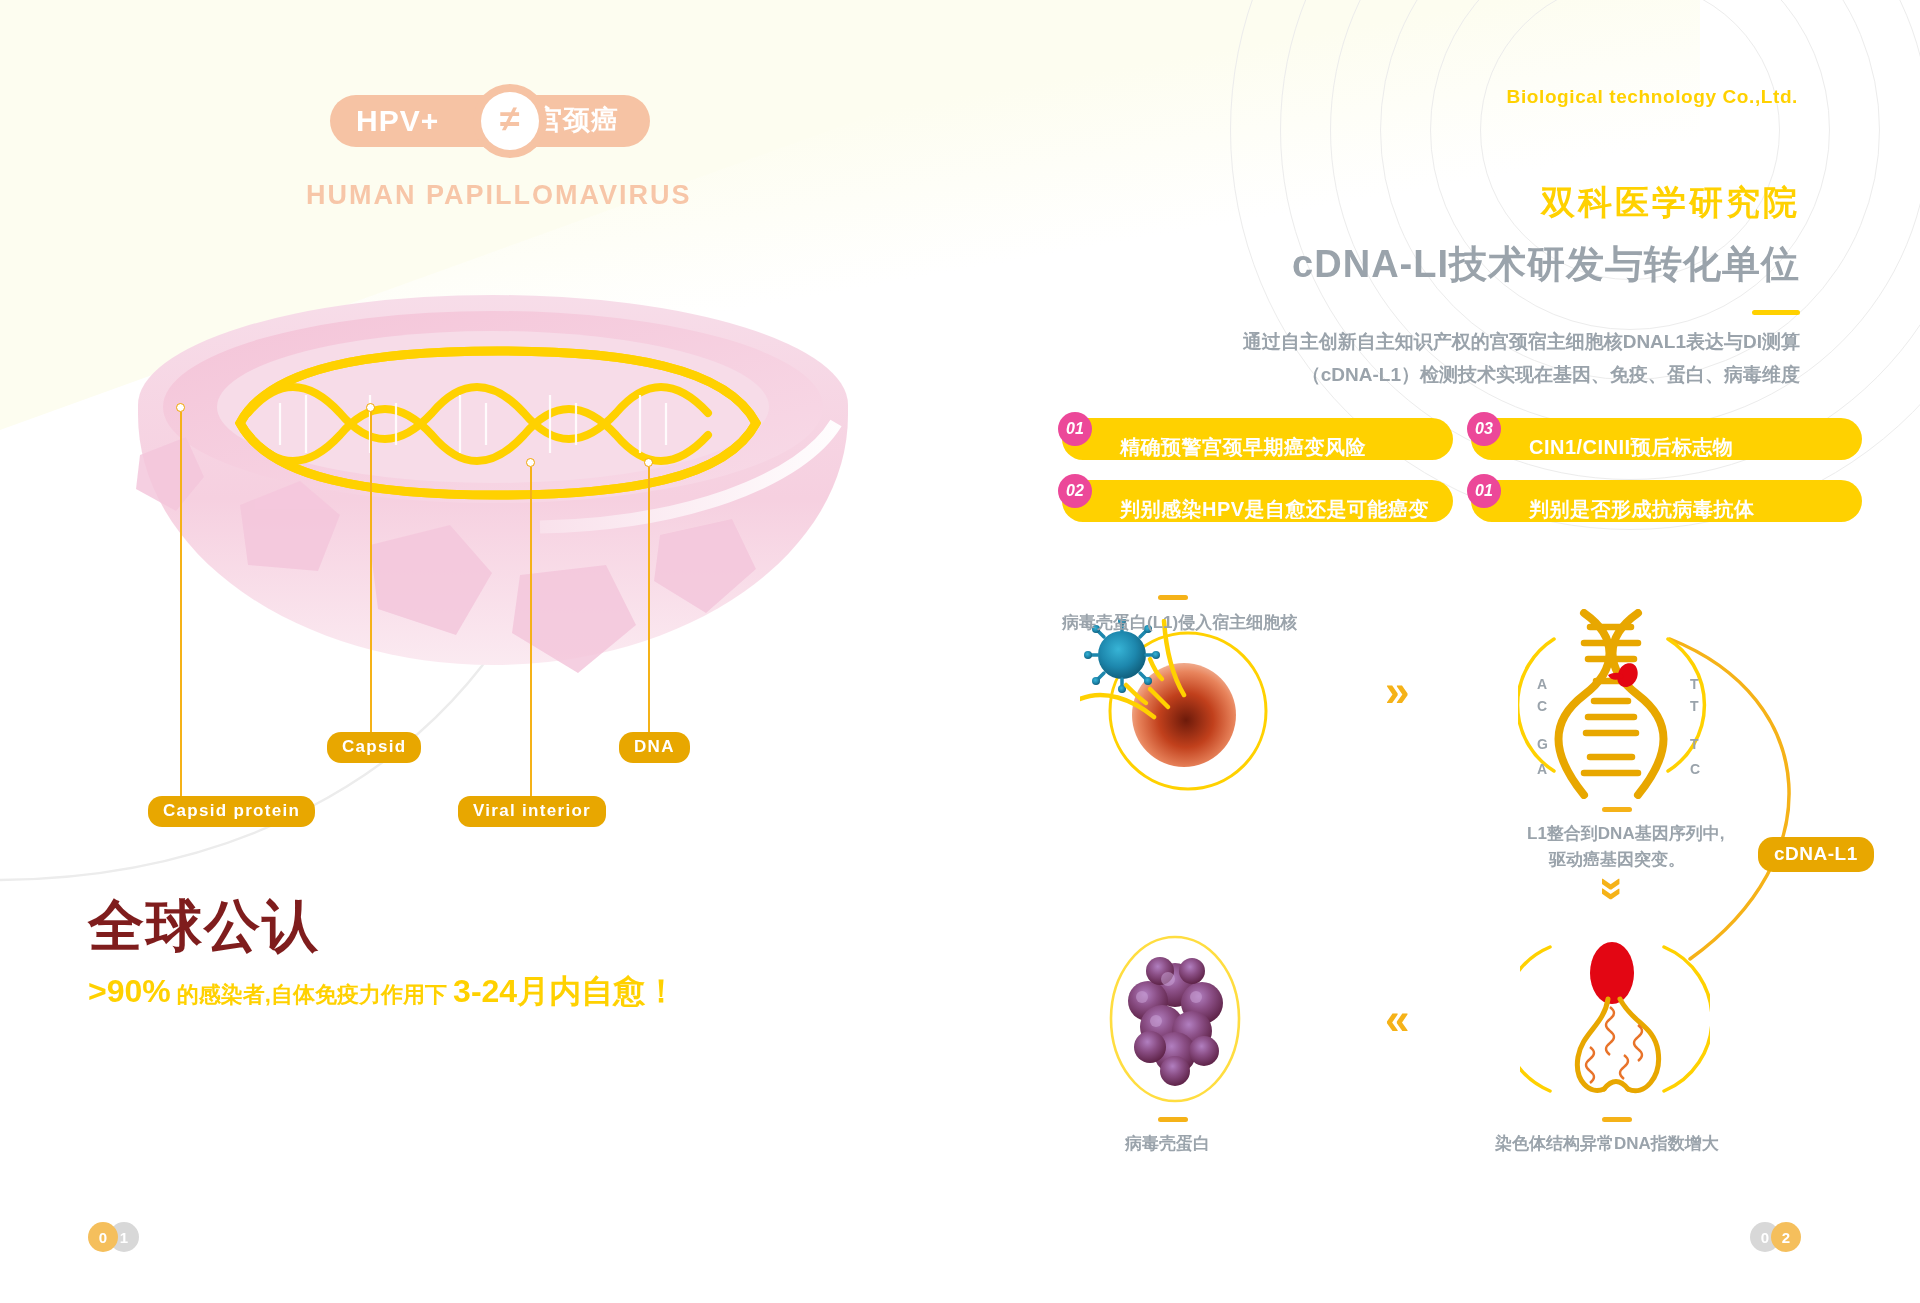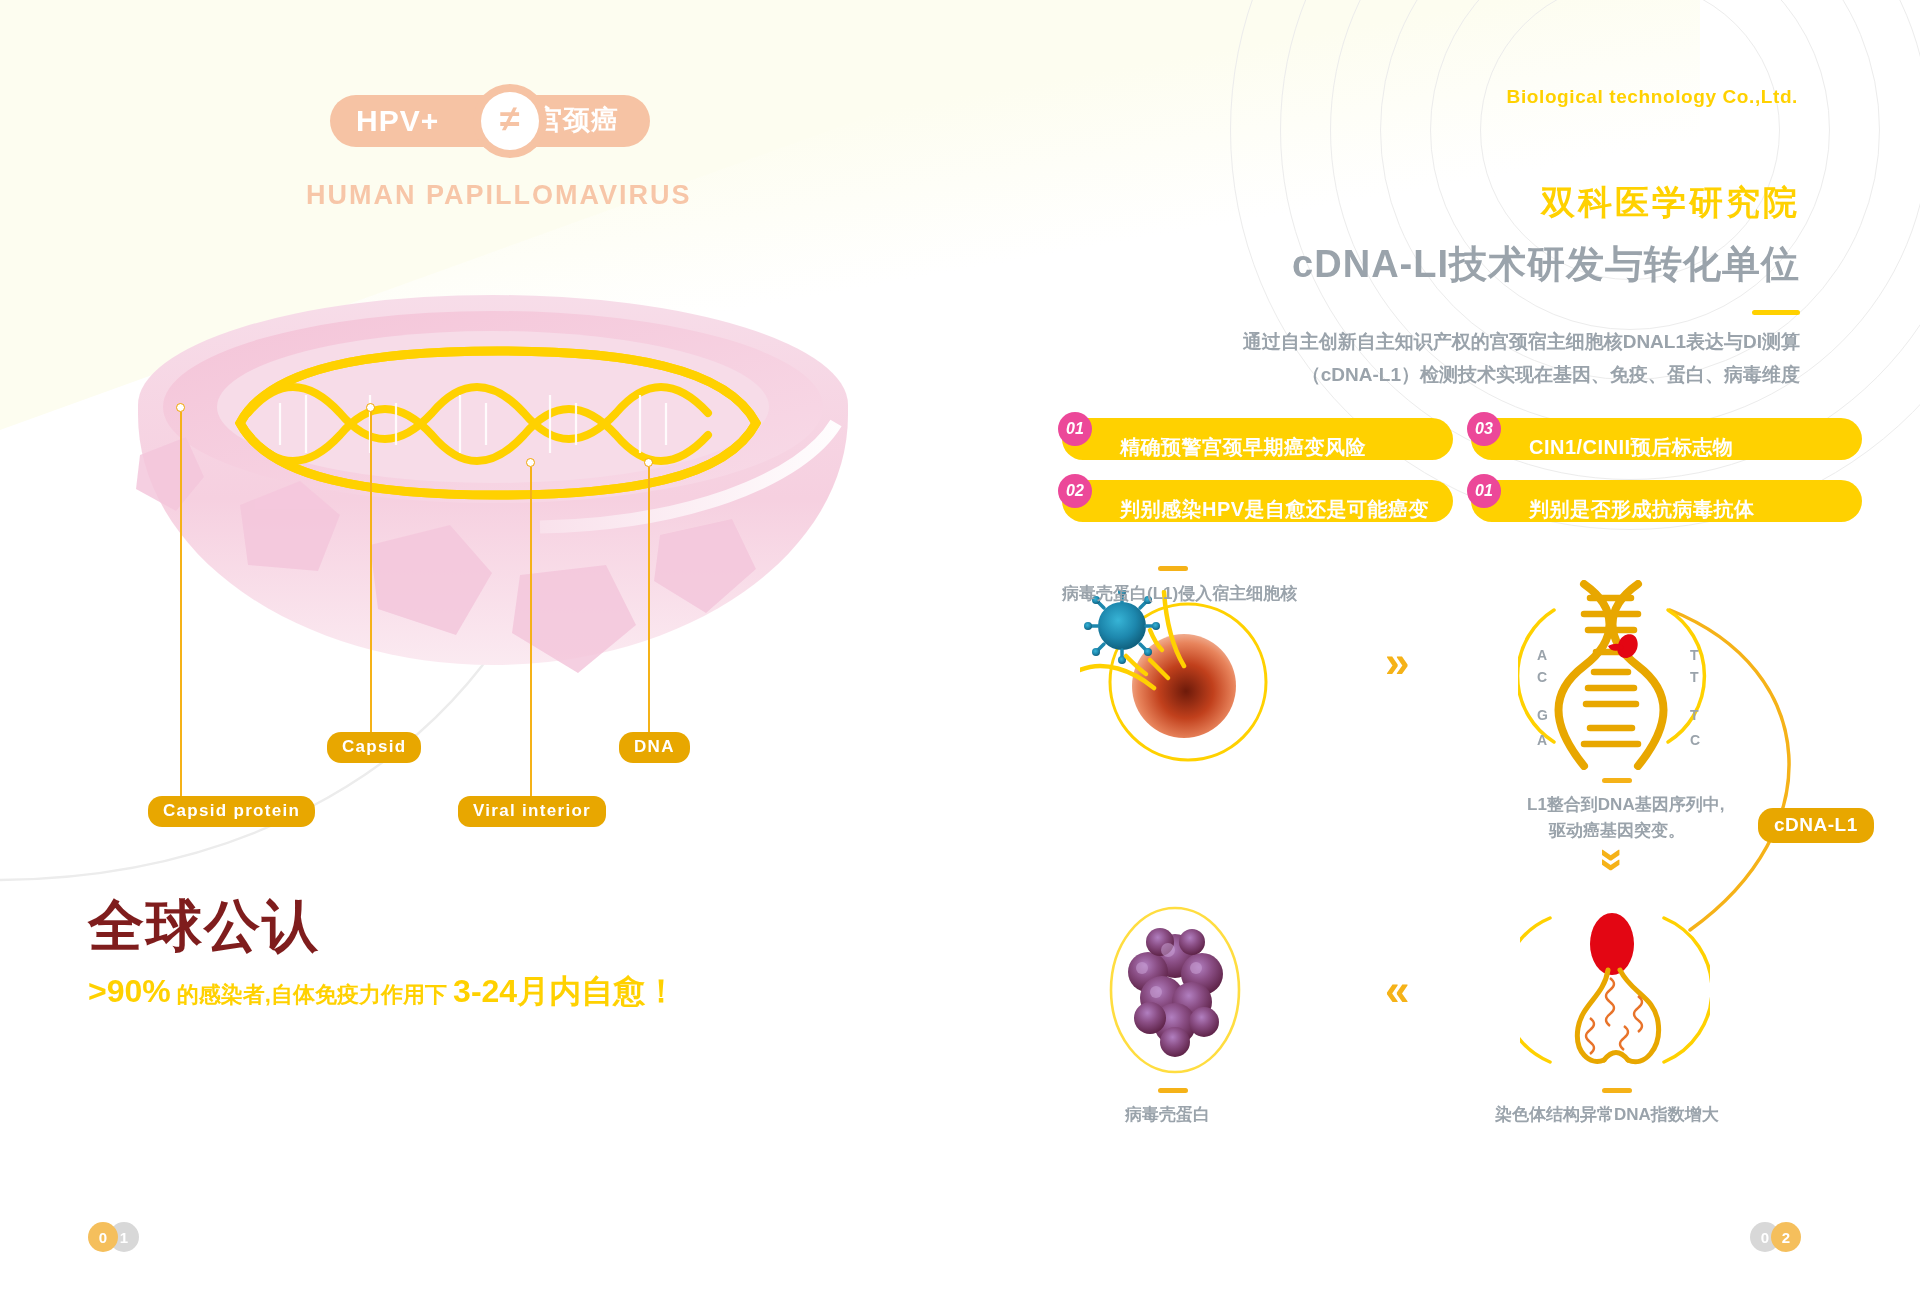--- a/index.html
+++ b/index.html
@@ -137,21 +137,21 @@
     background:#ec4899; color:#ffffff;
     display:flex; align-items:center; justify-content:center;
     font-size:16px; font-weight:bold; font-style:italic;margin-top:8px;
   }
   .feat .lbl {
     margin-left:58px; color:#ffffff; font-size:20px; font-weight:bold;
     letter-spacing:0.5px; white-space:nowrap;margin-top:16px;
   }
 
   
-  .flow { position:absolute; left:1040px; top:580px; width:830px; height:600px; }
+  .flow { position:absolute; left:1040px; top:609px; width:830px; height:600px; }
   .flow-node { position:absolute; }
   .flow-cap {
     position:absolute; color:#9aa3ab; font-size:17px; font-weight:bold;
     line-height:1.5; white-space:nowrap;
   }
   .flow-rule {
     position:absolute; width:30px; height:5px; background:#f5b218; border-radius:3px;
   }
   .chev {
     position:absolute; color:#f5b218; font-size:44px; font-weight:bold; line-height:1;

